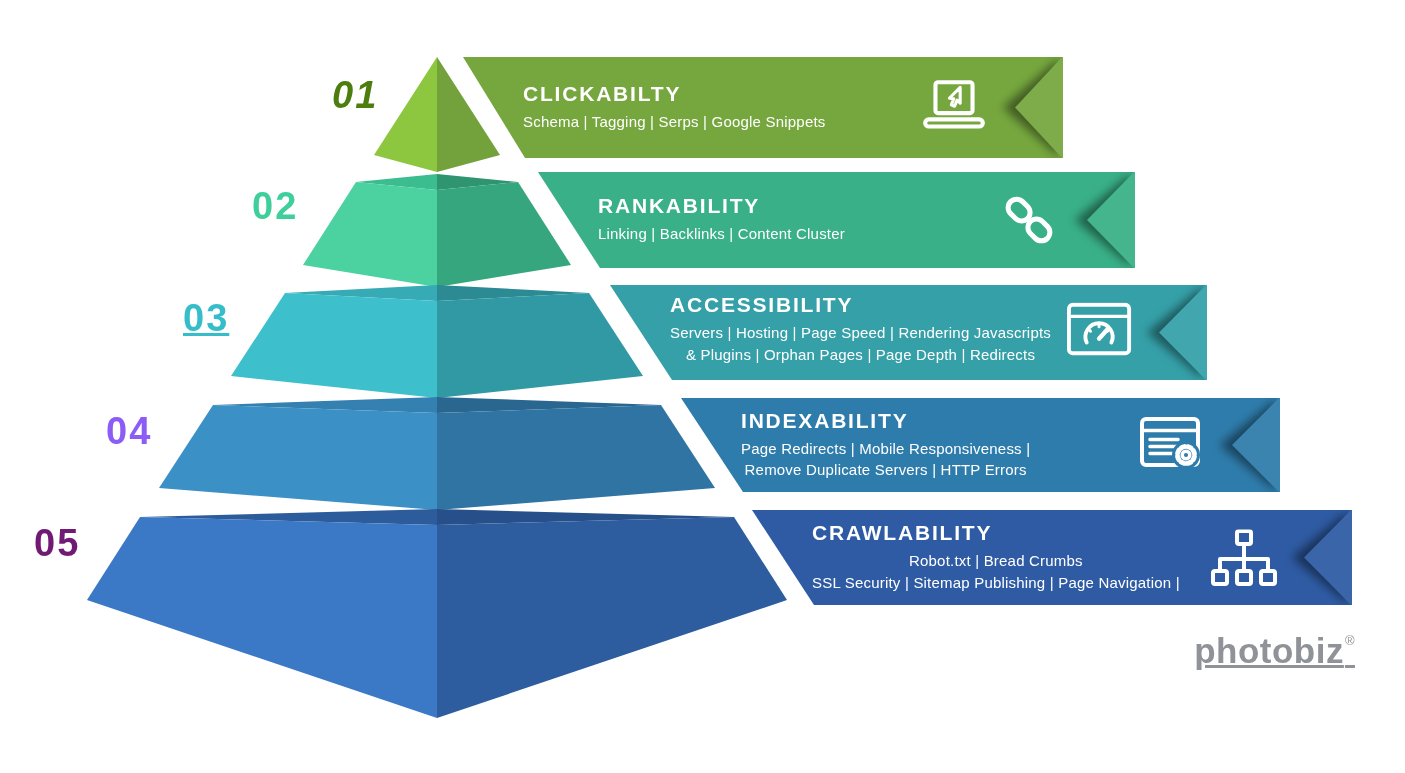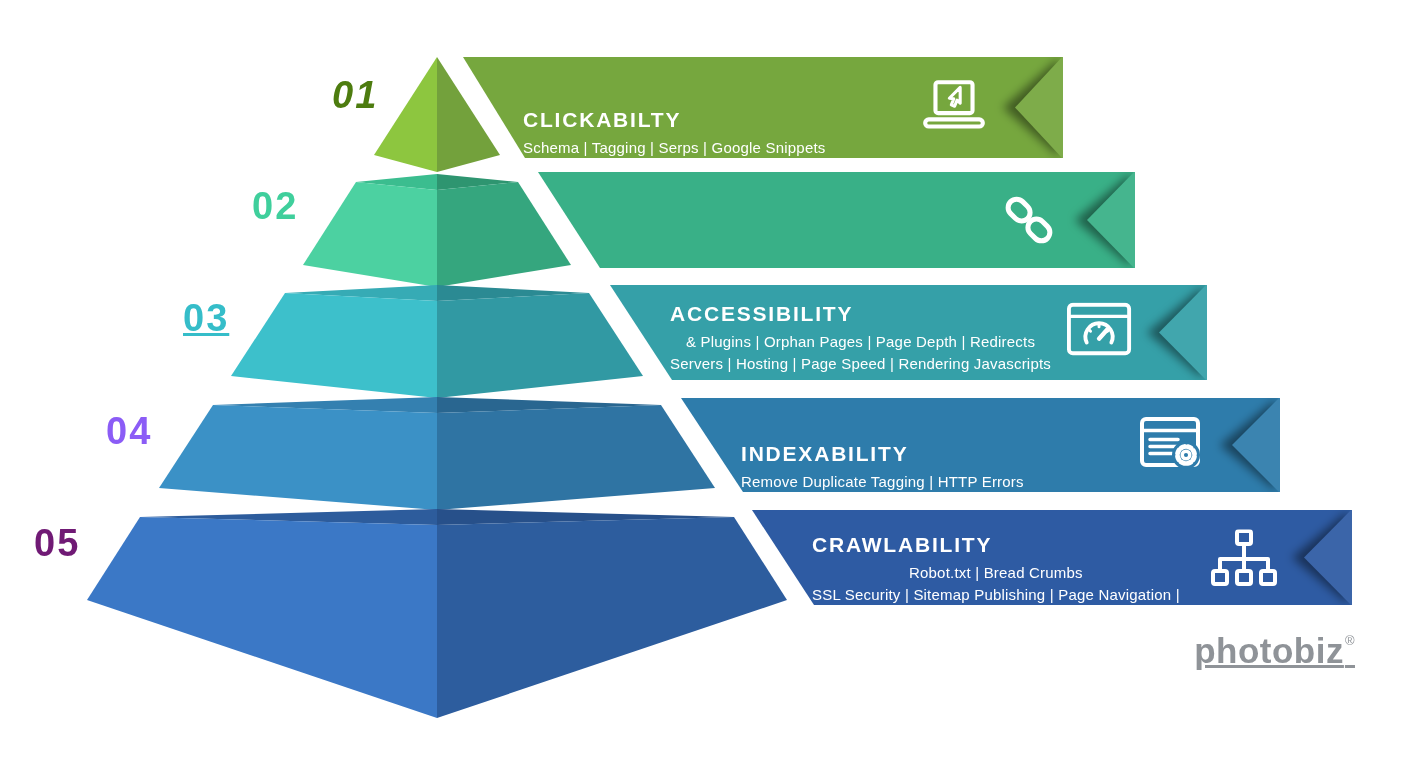--- a/index.html
+++ b/index.html
@@ -13,21 +13,21 @@
   .n3{left:106px;top:410px;}
   .n4{left:34px;top:522px;}
   .banner{position:absolute;z-index:3;}
   .b0{left:463px;top:57px;width:600px;height:101px;}
   .b1{left:538px;top:172px;width:597px;height:96px;}
   .b2{left:610px;top:285px;width:597px;height:89px;}
   .b3{left:681px;top:398px;width:599px;height:94px;}
   .b4{left:752px;top:510px;width:600px;height:95px;}
   .ribbon{position:absolute;inset:0;}
   .btext{position:absolute;left:60px;top:0;bottom:0;display:flex;flex-direction:column;
-         justify-content:flex-end;align-items:flex-start;row-gap:7px;color:#fff;z-index:2;}
+         justify-content:center;align-items:flex-start;row-gap:7px;color:#fff;z-index:2;}
   .btitle{font-size:21px;font-weight:700;letter-spacing:1.8px;line-height:1;}
   .bsub{font-size:15px;font-weight:400;letter-spacing:0.2px;line-height:1.42;
         text-align:center;width:max-content;max-width:420px;}
   .bicon{position:absolute;right:74px;top:50%;transform:translateY(-50%);z-index:2;}
   .logo{position:absolute;right:50px;top:631px;z-index:2;color:#8f9398;
         font-size:35px;font-weight:700;letter-spacing:0.5px;text-decoration:underline;}
   .logo sup{font-size:13px;font-weight:400;vertical-align:18px;margin-left:1px;}
 </style>
 </head>
 <body>
@@ -100,20 +100,27 @@
         <filter id="blur1" x="-40%" y="-40%" width="180%" height="180%">
               <feGaussianBlur stdDeviation="5"></feGaussianBlur>
             </filter>
       </defs>
       <polygon points="0,0 597,0 597,96 62,96" fill="#39b087"></polygon>
       <g clip-path="url(#clip1)">
         <polygon points="537,48 593,1 593,95" fill="rgba(0,0,0,0.45)" filter="url(#blur1)"></polygon>
         <polygon points="549,48 597,-1 597,97" fill="rgb(69,181,142)"></polygon>
       </g>
     </svg></div>
+    <div class="btext">
+      <div class="btitle">RANKABILITY</div>
+      <div class="bsub">
+        <div>Linking | Backlinks | Content Cluster</div>
+        <div></div>
+      </div>
+    </div>
     <svg class="bicon" width="64" height="62" viewBox="0 0 64 62" fill="none" stroke="#fff" stroke-width="5" stroke-linejoin="round" stroke-linecap="round">
       <g transform="translate(32,31) rotate(-45)">
         <rect x="-8.5" y="-26" width="17" height="24" rx="8.5"></rect>
         <rect x="-8.5" y="2" width="17" height="24" rx="8.5"></rect>
       </g>
     </svg>
   </div>
 
   <div class="banner b2" style="--bc: #35a0a8;">
     <div class="ribbon"><svg width="597" height="95" viewBox="0 0 597 95">
@@ -127,22 +134,22 @@
       </defs>
       <polygon points="0,0 597,0 597,95 62,95" fill="#35a0a8"></polygon>
       <g clip-path="url(#clip2)">
         <polygon points="537,47.5 593,1 593,94" fill="rgba(0,0,0,0.45)" filter="url(#blur2)"></polygon>
         <polygon points="549,47.5 597,-1 597,96" fill="rgb(65,166,173)"></polygon>
       </g>
     </svg></div>
     <div class="btext">
       <div class="btitle">ACCESSIBILITY</div>
       <div class="bsub">
+        <div>Servers | Hosting | Page Speed | Rendering Javascripts</div>
         <div>&amp; Plugins | Orphan Pages | Page Depth | Redirects</div>
-        <div>Servers | Hosting | Page Speed | Rendering Javascripts</div>
       </div>
     </div>
     <svg class="bicon" width="66" height="55" viewBox="0 0 68 56" fill="none" stroke="#fff" stroke-width="4" stroke-linejoin="round" stroke-linecap="round">
       <rect x="2" y="2" width="62" height="50" rx="4"></rect>
       <path d="M4,14 H62" stroke-width="3.5"></path>
       <path d="M20.3,40.9 A14,14 0 1 1 45.7,40.9"></path>
       <path d="M33,37 L41.5,27.5" stroke-width="4.5"></path>
       <path d="M22,27 L24.3,29.3 M33,21.5 V24.8 M44,27 L41.7,29.3" stroke-width="3"></path>
     </svg>
   </div>
@@ -159,21 +166,22 @@
       </defs>
       <polygon points="0,0 599,0 599,94 62,94" fill="#2e7cab"></polygon>
       <g clip-path="url(#clip3)">
         <polygon points="539,47 595,1 595,93" fill="rgba(0,0,0,0.45)" filter="url(#blur3)"></polygon>
         <polygon points="551,47 599,-1 599,95" fill="rgb(59,132,176)"></polygon>
       </g>
     </svg></div>
     <div class="btext">
       <div class="btitle">INDEXABILITY</div>
       <div class="bsub">
-        <div>Remove Duplicate Tagging | HTTP Errors</div>
+        <div>Page Redirects | Mobile Responsiveness |</div>
+        <div>Remove Duplicate Servers | HTTP Errors</div>
       </div>
     </div>
     <svg class="bicon icon-gearwin" width="66" height="56" viewBox="0 0 66 56" fill="none" stroke="#fff" stroke-width="4" stroke-linejoin="round" stroke-linecap="round">
       <rect x="2" y="2" width="56" height="46" rx="4"></rect>
       <path d="M4,13.5 H56" stroke-width="3.5"></path>
       <path d="M10,22.5 H38 M10,29.5 H38 M10,36.5 H38" stroke-width="3.5"></path>
       <circle cx="46" cy="38" r="14" fill="var(--bc)" stroke="none"></circle>
       <circle cx="46" cy="38" r="8.5" stroke-width="5" stroke-dasharray="3.3 3.38" transform="rotate(11 46 38)"></circle>
       <circle cx="46" cy="38" r="3.8" stroke-width="3.5"></circle>
     </svg>

